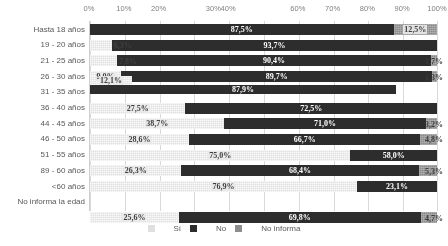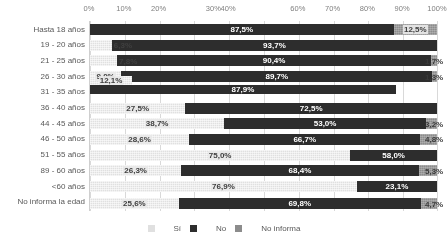--- a/index.html
+++ b/index.html
@@ -43,20 +43,21 @@
 
   
   #plot-area {
     position: absolute;
     left: 89px;
     top: 21px;
     width: 348px;
     height: 190px;
     border-left: 1px solid #cfcfcf;
     box-sizing: border-box;
+    font-family: Liberation Serif, serif;
   }
   #gridlines {
     position: absolute;
     inset: 0;
     pointer-events: none;
   }
   .gridline {
     position: absolute;
     top: 0;
     bottom: 0;
@@ -275,21 +276,21 @@
           </div>
           <div class="seg seg-no" style="width: 252.3px;">
             <span class="dl dl-on-dark">72,5%</span>
           </div>
         </div>
         <div class="bar-row" style="top: 97.2px;">
           <div class="seg seg-si" style="width: 134.676px;">
             <span class="dl dl-on-light">38,7%</span>
           </div>
           <div class="seg seg-no" style="width: 202.188px;">
-            <span class="dl dl-on-dark">53,0%</span>
+            <span class="dl dl-on-dark">71,0%</span>
           </div>
           <div class="seg seg-ni" style="width: 11.136px;">
             <span class="dl dl-outside-right" style="margin-left: -13px; color: rgb(58, 58, 58);">3,2%</span>
           </div>
         </div>
         <div class="bar-row" style="top: 112.9px;">
           <div class="seg seg-si" style="width: 99.528px;">
             <span class="dl dl-on-light">28,6%</span>
           </div>
           <div class="seg seg-no" style="width: 232.116px;">
@@ -319,21 +320,21 @@
           </div>
         </div>
         <div class="bar-row" style="top: 160px;">
           <div class="seg seg-si" style="width: 267.612px;">
             <span class="dl dl-on-light">76,9%</span>
           </div>
           <div class="seg seg-no" style="width: 80.388px;">
             <span class="dl dl-on-dark">23,1%</span>
           </div>
         </div>
-        <div class="bar-row" style="top: 177px;">
+        <div class="bar-row" style="top: 191px;">
           <div class="seg seg-si" style="width: 89.088px;">
             <span class="dl dl-on-light">25,6%</span>
           </div>
           <div class="seg seg-no" style="width: 242.904px;">
             <span class="dl dl-on-dark">69,8%</span>
           </div>
           <div class="seg seg-ni" style="width: 16.356px;">
             <span class="dl dl-outside-right" style="margin-left: -13px; color: rgb(58, 58, 58);">4,7%</span>
           </div>
         </div>

